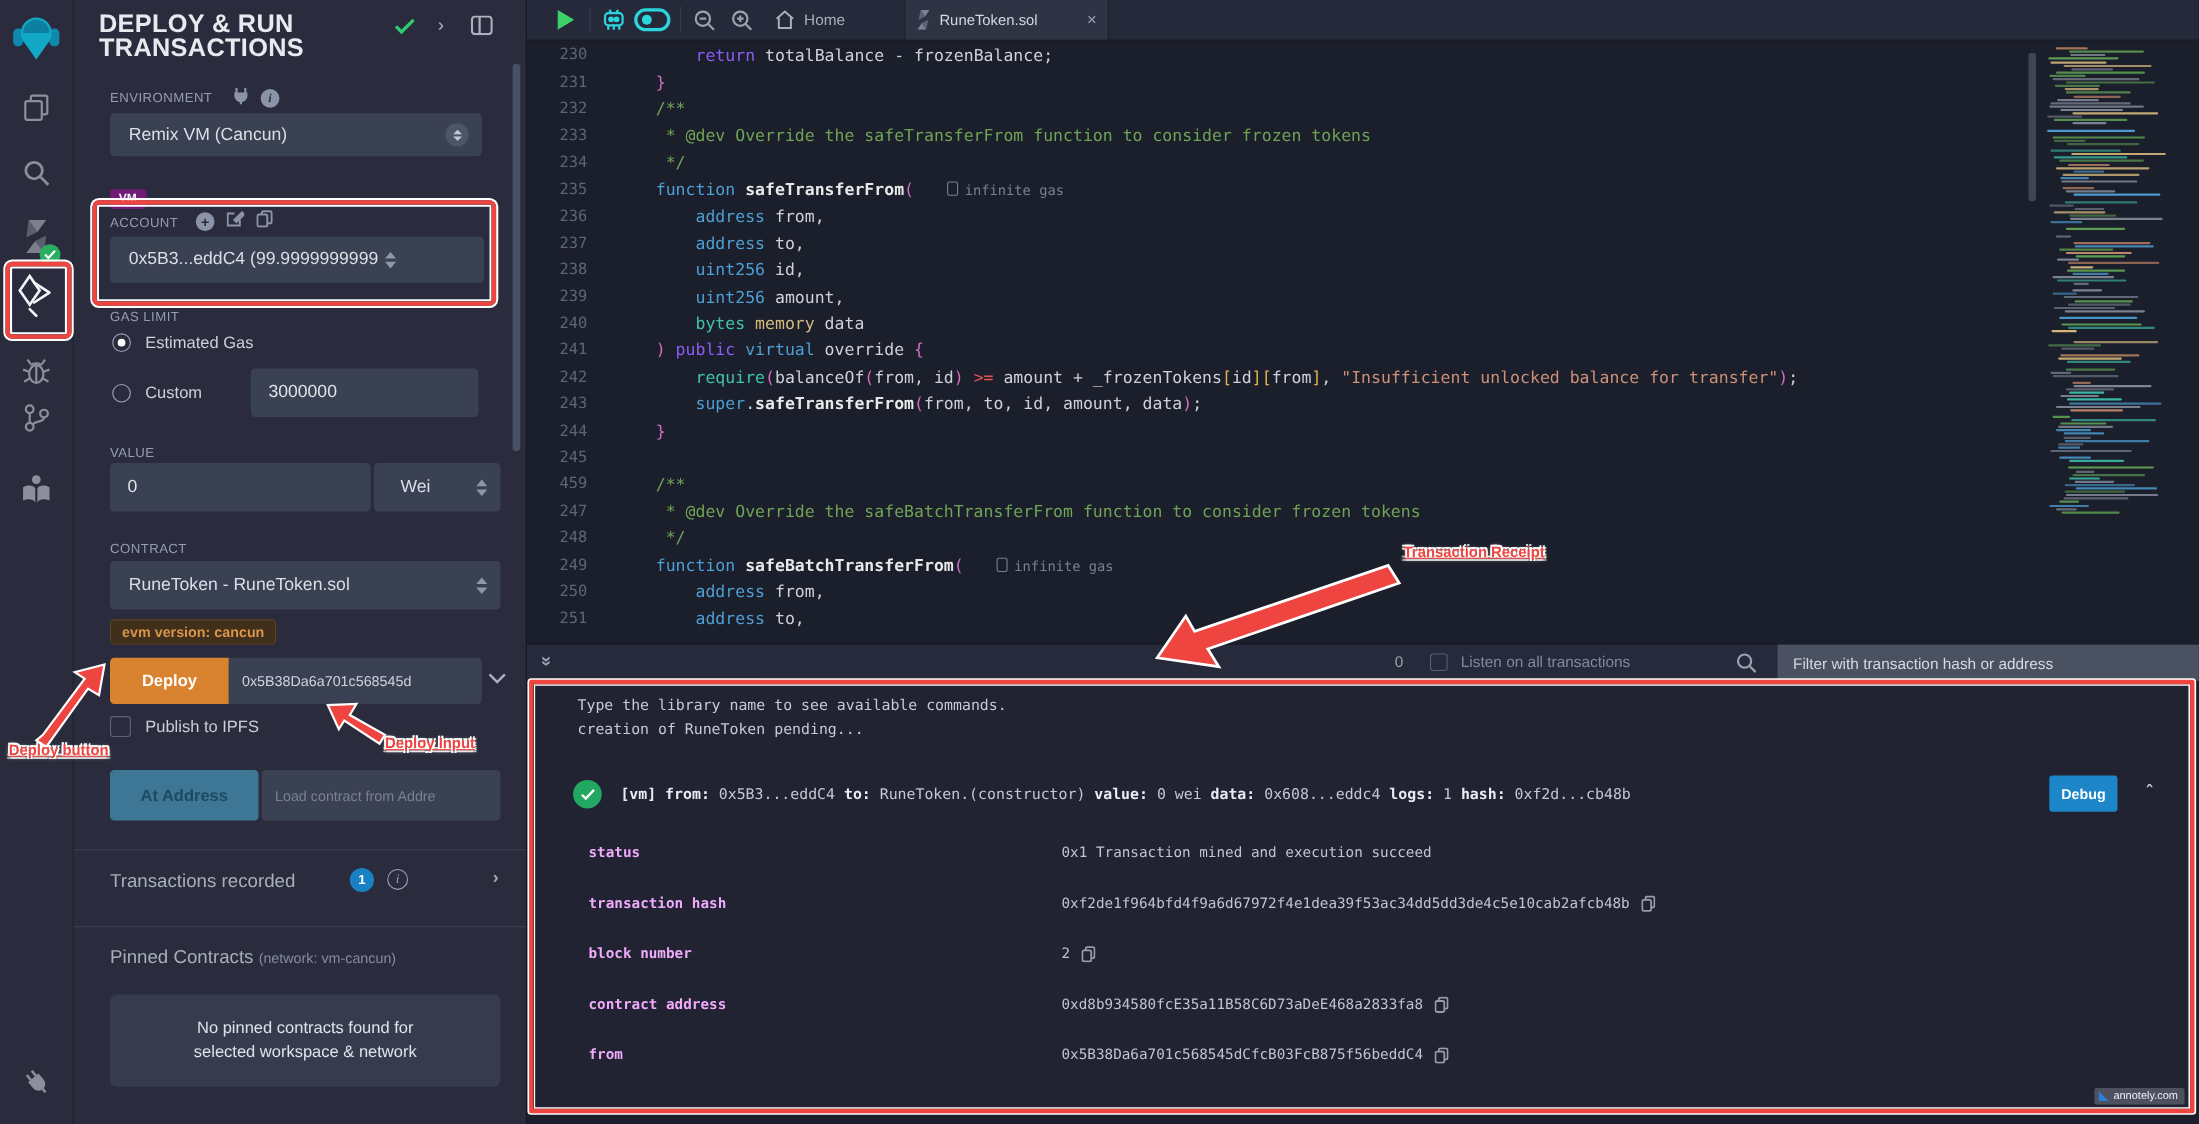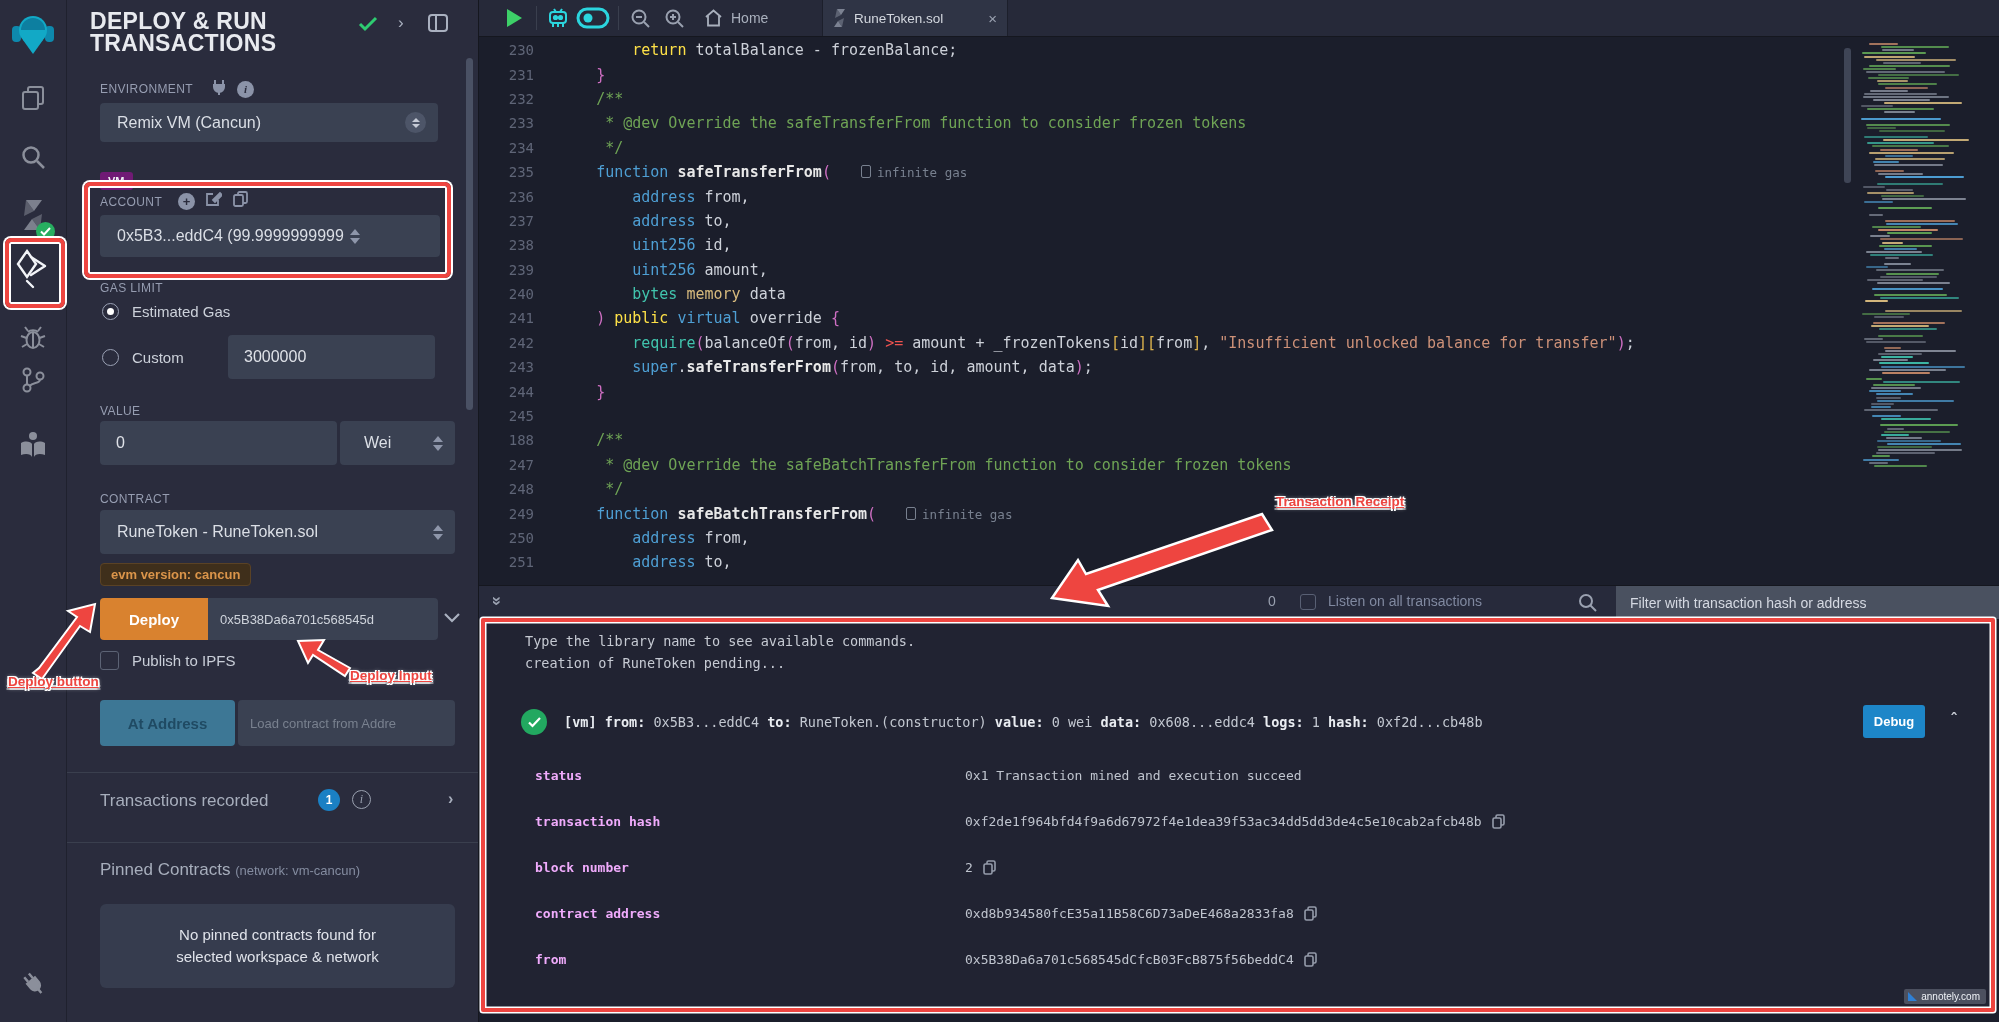--- a/index.html
+++ b/index.html
@@ -46,21 +46,21 @@
   .vsep{position:absolute;top:6px;width:1px;height:24px;background:#3a3f4e;}
   .home-text{color:#a9b0bd;font-size:14px;}
   .tab{position:absolute;left:344px;top:0;width:186px;height:36px;background:#2f3445;border-right:1px solid #1c1f2b;border-left:1px solid #1c1f2b;display:flex;align-items:center;padding:0 10px;box-sizing:border-box;gap:8px;}
   .tab-label{color:#d3d7de;font-size:13.5px;}
   .tab-close{color:#9aa1b0;font-size:15px;margin-left:auto;}
   
   .editor{position:absolute;left:478px;top:36px;width:1521px;height:549px;background:#1b1e2b;overflow:hidden;}
   .code-row{position:relative;height:24.4px;white-space:pre;font-family:"DejaVu Sans Mono",monospace;font-size:15px;display:flex;align-items:center;}
   .lnum{display:inline-block;width:56px;text-align:right;padding-right:26px;color:#5f6577;font-size:14px;flex:none;}
   .ctext{display:inline-block;}
-  .tok-kb{color:#4e9fd4;} .tok-kg{color:#fde047;} .tok-kt{color:#41c4ad;}
+  .tok-kb{color:#4e9fd4;} .tok-kg{color:#8b5cf6;} .tok-kt{color:#41c4ad;}
   .tok-ky{color:#d7ba7d;} .tok-fn{color:#e8e8e8;font-weight:bold;} .tok-pl{color:#cdd1d9;}
   .tok-cm{color:#6fa455;} .tok-pk{color:#cf6fc3;} .tok-st{color:#cd9178;}
   .tok-op{color:#ef5350;} .tok-br{color:#dfb44d;}
   .tok-an{color:#78808f;font-size:12.5px;margin-left:30px;}
   .tok-an::before{content:"";display:inline-block;width:8px;height:11px;border:1.2px solid #78808f;border-radius:2px;margin-right:6px;vertical-align:-1px;}
   .minimap{position:absolute;right:34px;top:4px;width:108px;height:430px;}
   .minimap-bar{position:absolute;height:2px;border-radius:1px;}
   .ed-scrollthumb{position:absolute;right:148px;top:12px;width:7px;height:135px;background:#3f4556;border-radius:3px;}
   
   .term-toolbar{position:absolute;left:478px;top:585px;width:1521px;height:33px;background:#272a3b;border-top:1px solid #15171f;z-index:3;}
@@ -362,21 +362,21 @@
       <div class="code-row"><span class="lnum">236</span><span class="ctext"><span class="tok-pl">        </span><span class="tok-kb">address</span><span class="tok-pl"> from,</span></span></div>
       <div class="code-row"><span class="lnum">237</span><span class="ctext"><span class="tok-pl">        </span><span class="tok-kb">address</span><span class="tok-pl"> to,</span></span></div>
       <div class="code-row"><span class="lnum">238</span><span class="ctext"><span class="tok-pl">        </span><span class="tok-kb">uint256</span><span class="tok-pl"> id,</span></span></div>
       <div class="code-row"><span class="lnum">239</span><span class="ctext"><span class="tok-pl">        </span><span class="tok-kb">uint256</span><span class="tok-pl"> amount,</span></span></div>
       <div class="code-row"><span class="lnum">240</span><span class="ctext"><span class="tok-pl">        </span><span class="tok-kt">bytes</span><span class="tok-pl"> </span><span class="tok-ky">memory</span><span class="tok-pl"> data</span></span></div>
       <div class="code-row"><span class="lnum">241</span><span class="ctext"><span class="tok-pl">    </span><span class="tok-pk">)</span><span class="tok-pl"> </span><span class="tok-kg">public</span><span class="tok-pl"> </span><span class="tok-kb">virtual</span><span class="tok-pl"> override </span><span class="tok-pk">{</span></span></div>
       <div class="code-row"><span class="lnum">242</span><span class="ctext"><span class="tok-pl">        </span><span class="tok-kt">require</span><span class="tok-pk">(</span><span class="tok-pl">balanceOf</span><span class="tok-pk">(</span><span class="tok-pl">from, id</span><span class="tok-pk">)</span><span class="tok-pl"> </span><span class="tok-op">&gt;=</span><span class="tok-pl"> amount + _frozenTokens</span><span class="tok-br">[</span><span class="tok-pl">id</span><span class="tok-br">]</span><span class="tok-br">[</span><span class="tok-pl">from</span><span class="tok-br">]</span><span class="tok-pl">, </span><span class="tok-st">"Insufficient unlocked balance for transfer"</span><span class="tok-pk">)</span><span class="tok-pl">;</span></span></div>
       <div class="code-row"><span class="lnum">243</span><span class="ctext"><span class="tok-pl">        </span><span class="tok-kb">super</span><span class="tok-pl">.</span><span class="tok-fn">safeTransferFrom</span><span class="tok-pk">(</span><span class="tok-pl">from, to, id, amount, data</span><span class="tok-pk">)</span><span class="tok-pl">;</span></span></div>
       <div class="code-row"><span class="lnum">244</span><span class="ctext"><span class="tok-pl">    </span><span class="tok-pk">}</span></span></div>
       <div class="code-row"><span class="lnum">245</span><span class="ctext"></span></div>
-      <div class="code-row"><span class="lnum">188</span><span class="ctext"><span class="tok-pl">    </span><span class="tok-cm">/**</span></span></div>
+      <div class="code-row"><span class="lnum">459</span><span class="ctext"><span class="tok-pl">    </span><span class="tok-cm">/**</span></span></div>
       <div class="code-row"><span class="lnum">247</span><span class="ctext"><span class="tok-pl">     </span><span class="tok-cm">* @dev Override the safeBatchTransferFrom function to consider frozen tokens</span></span></div>
       <div class="code-row"><span class="lnum">248</span><span class="ctext"><span class="tok-pl">     </span><span class="tok-cm">*/</span></span></div>
       <div class="code-row"><span class="lnum">249</span><span class="ctext"><span class="tok-pl">    </span><span class="tok-kb">function</span><span class="tok-pl"> </span><span class="tok-fn">safeBatchTransferFrom</span><span class="tok-pk">(</span><span class="tok-an">infinite gas</span></span></div>
       <div class="code-row"><span class="lnum">250</span><span class="ctext"><span class="tok-pl">        </span><span class="tok-kb">address</span><span class="tok-pl"> from,</span></span></div>
       <div class="code-row"><span class="lnum">251</span><span class="ctext"><span class="tok-pl">        </span><span class="tok-kb">address</span><span class="tok-pl"> to,</span></span></div>
     </div>
   <div class="minimap" id="minimap">
       <div class="minimap-bar" style="top: 3.1px; left: 11.5202px; width: 29.1597px; background: rgb(201, 138, 105); opacity: 0.789721;"></div>
       <div class="minimap-bar" style="top: 6.2px; left: 23.5534px; width: 68.3654px; background: rgb(93, 158, 83); opacity: 0.858032;"></div>
       <div class="minimap-bar" style="top: 9.3px; left: 25.2357px; width: 31.4243px; background: rgb(127, 134, 148); opacity: 0.868556;"></div>

